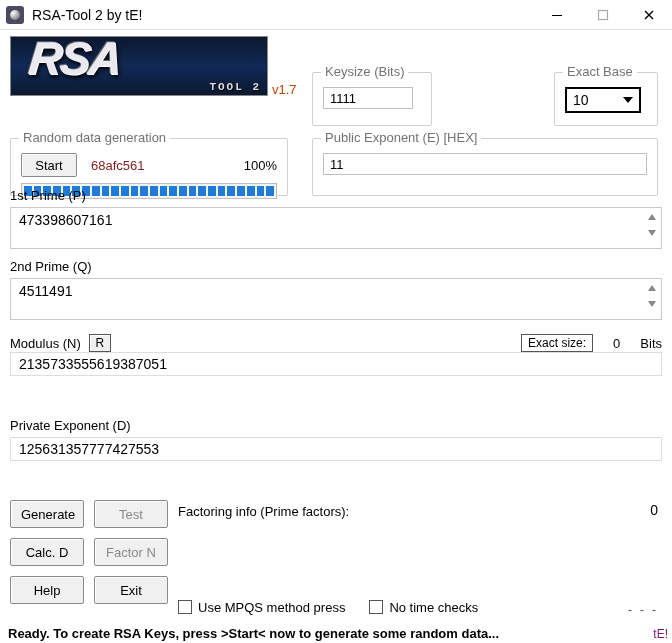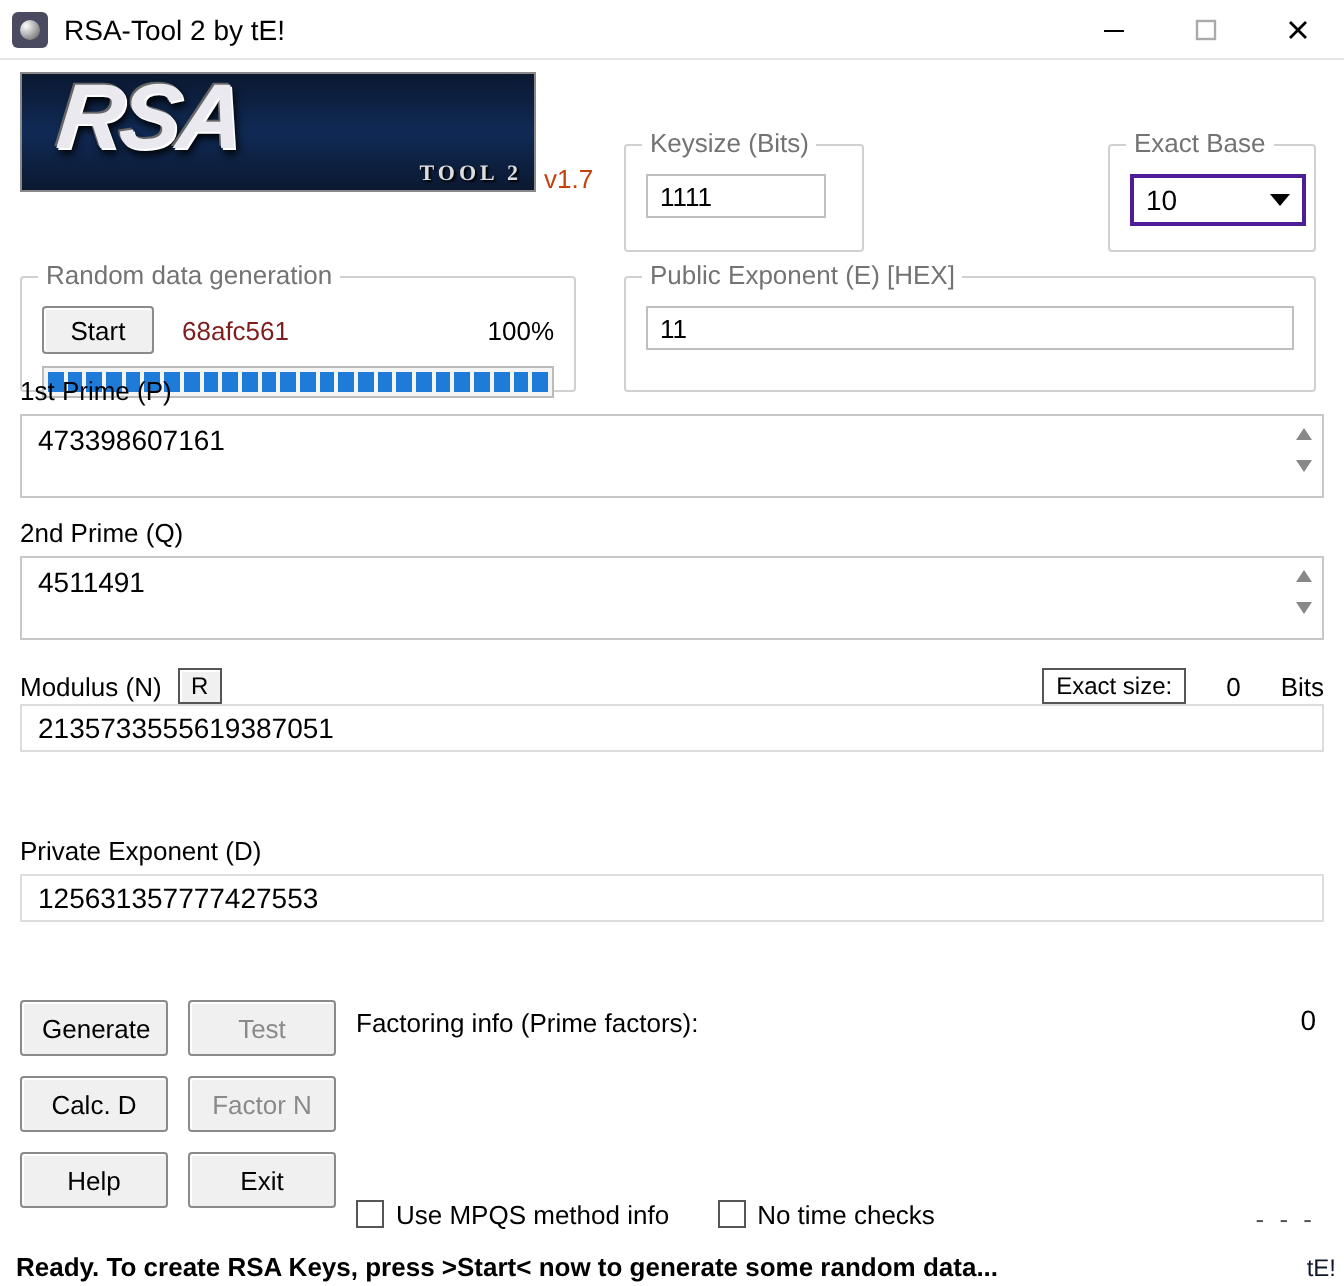--- a/index.html
+++ b/index.html
@@ -81,21 +81,21 @@
     letter-spacing: -2px;
     color: #e9e9ef;
     text-shadow:
       1px 1px 0 #fff,
       -1px -1px 0 #666,
       2px 3px 4px #000;
     transform: skewX(-6deg);
   }
   .logo .small {
     position:absolute; right:6px; bottom:2px;
-    font-family: Liberation Serif, serif;
+    font-family: Liberation Mono, monospace;
     font-size: 11px;
     font-weight: 900;
     letter-spacing: 2px;
     color:#ddd;
     text-shadow: 1px 1px 1px #000;
   }
   .ver {
     position:absolute;
     left: 262px; top: 46px;
     font-size: 13px;
@@ -149,22 +149,22 @@
     border: 1px solid #bfbfbf;
     background: #fff;
     font-family: inherit;
     font-size: 13px;
     padding: 0 6px;
     outline: none;
   }
   .txtinput.small { width: 90px; }
   .selectwrap {
     position: relative;
-    width: 88px; height: 26px;
-    border: 2px solid #4c1d95;
+    width: 76px; height: 26px;
+    border: 2px solid #000000;
     background: #fff;
     display:flex; align-items:center;
   }
   .selectwrap .val {
     padding-left: 6px; font-size:14px;
   }
   .selectwrap .arrow {
     position:absolute; right:0; top:0; bottom:0;
     width:22px;
     display:flex;align-items:center;justify-content:center;
@@ -285,21 +285,21 @@
   }
   .dots{
     position:absolute; right:14px; top:602px; color:#555; letter-spacing:2px;
   }
   .status{
     position:absolute; left:8px; right:34px; bottom:2px;
     font-weight:700; font-size:13px;
     white-space:nowrap; overflow:hidden;
   }
   .corner{
-    position:absolute; right:4px; bottom:2px; font-size:12px; color:#0f172a;
+    position:absolute; right:4px; bottom:2px; font-size:12px; color:#701a75;
   }
 </style>
 </head>
 <body>
 
 <div class="titlebar">
   <span class="appicon"></span>
   <span class="title">RSA-Tool 2 by tE!</span>
   <span class="spacer"></span>
   <span class="winbtn">
@@ -449,19 +449,19 @@
   <button class="btn">Calc. D</button>
   <button class="btn disabled" disabled="">Factor N</button>
   <button class="btn">Help</button>
   <button class="btn">Exit</button>
 </div>
 
 <div class="factinfo">Factoring info (Prime factors):</div>
 <div class="factzero">0</div>
 
 <div class="chkrow">
-  <span><span class="chkbox"></span><span>Use MPQS method info</span></span>
+  <span><span class="chkbox"></span><span>Use MPQS method press</span></span>
   <span><span class="chkbox"></span><span>No time checks</span></span>
 </div>
 <div class="dots">- - -</div>
 
 <div class="status">Ready. To create RSA Keys, press &gt;Start&lt; now to generate some random data...</div>
 <div class="corner">tE!</div>
 
 </body></html>

